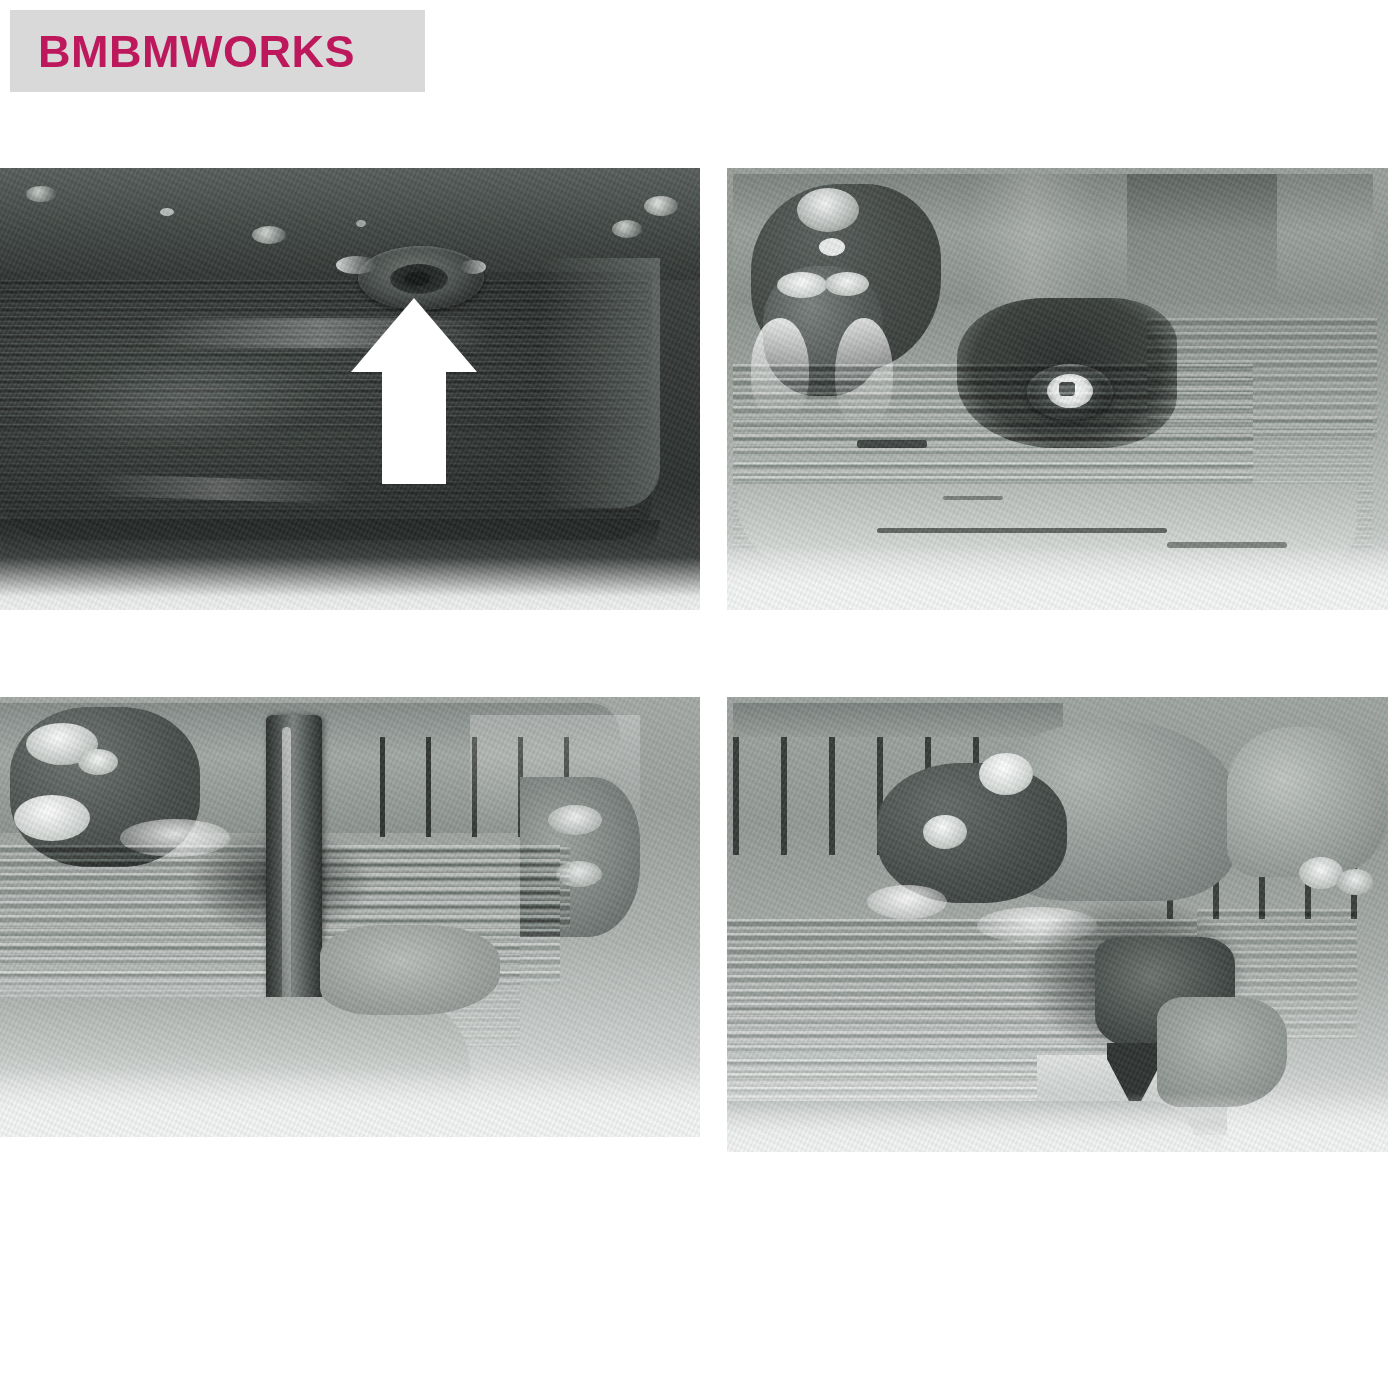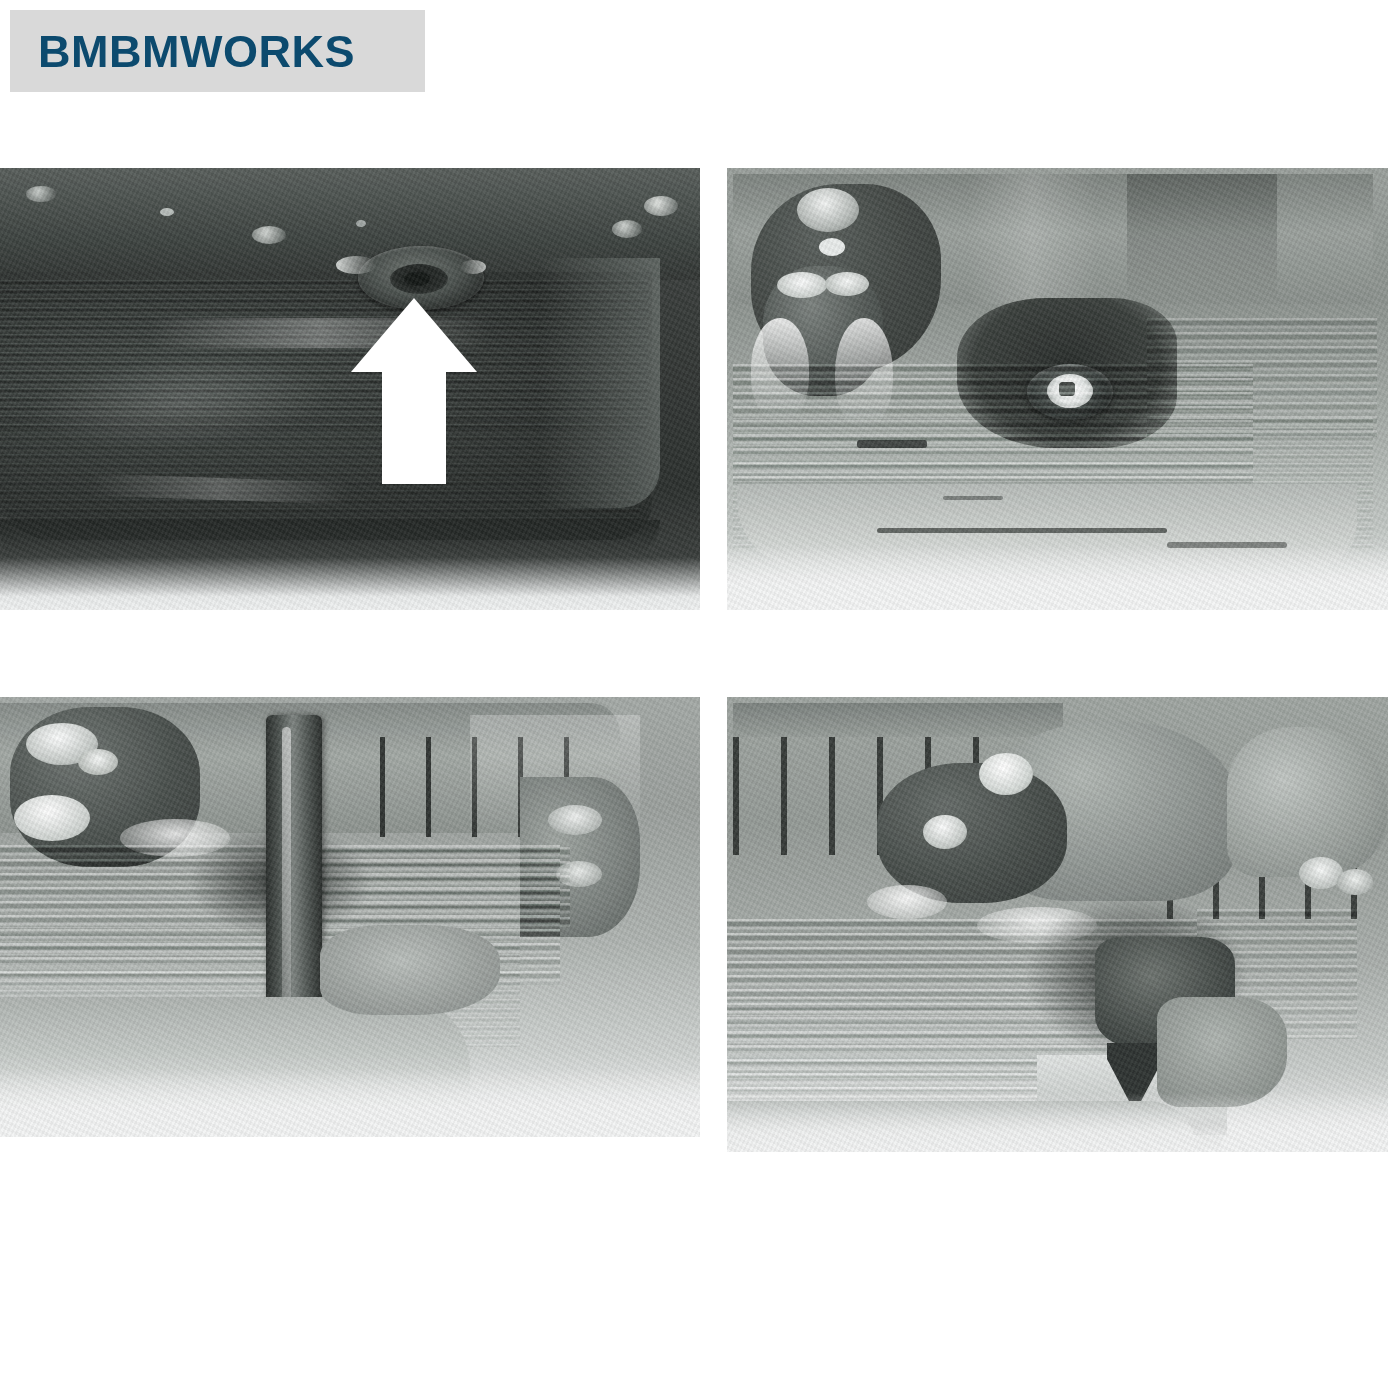--- a/index.html
+++ b/index.html
@@ -22,21 +22,21 @@
     left: 10px;
     top: 10px;
     width: 415px;
     height: 82px;
     background: #d9d9d9;
     display: flex;
     align-items: center;
     z-index: 50;
   }
   #watermark .wm-text {
-    color: #0c4a6e;
+    color: #be185d;
     font-size: 45px;
     font-weight: bold;
     letter-spacing: 0.5px;
     padding-left: 28px;
     line-height: 1;
     font-family: "Liberation Sans", sans-serif;
   }
 
   
   .panel {

